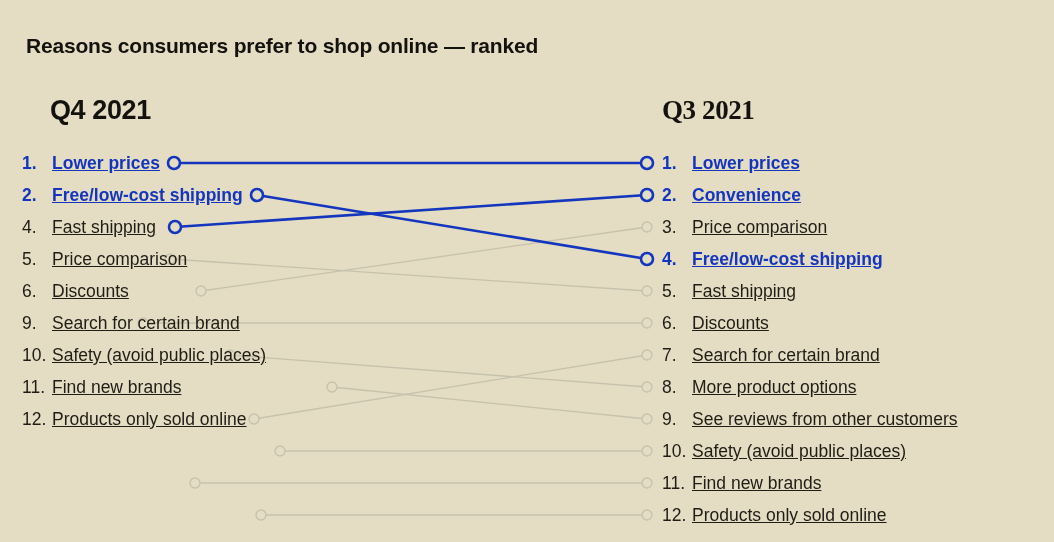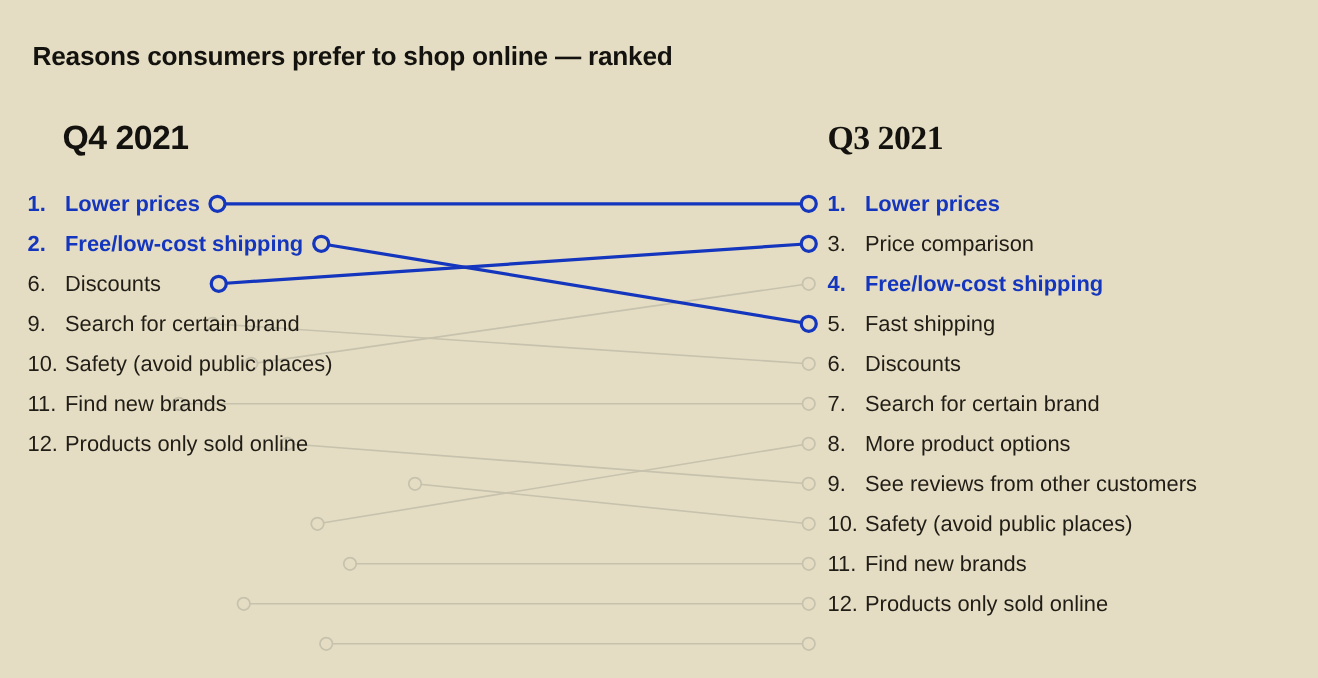--- a/index.html
+++ b/index.html
@@ -80,20 +80,21 @@
     width: 30px;
     font-size: 17.5px;
     color: #201c16;
     text-align: left;
     vertical-align: baseline;
   }
   .rank-label {
     font-size: 17.5px;
     color: #201c16;
     vertical-align: baseline;
+    text-decoration: underline;
   }
 
   .rank-row.is-highlight .rank-num,
   .rank-row.is-highlight .rank-label {
     color: #1435bd;
     font-weight: bold;
   }
 
   
   .marker-gap { display: inline-block; width: 26px; }
@@ -144,29 +145,32 @@
       <circle cx="647" cy="163" r="6" fill="#e4ddc3" stroke="#1435bd" stroke-width="2.6"></circle>
       <circle cx="257" cy="195" r="6" fill="#e4ddc3" stroke="#1435bd" stroke-width="2.6"></circle>
       <circle cx="647" cy="259" r="6" fill="#e4ddc3" stroke="#1435bd" stroke-width="2.6"></circle>
       <circle cx="175" cy="227" r="6" fill="#e4ddc3" stroke="#1435bd" stroke-width="2.6"></circle>
       <circle cx="647" cy="195" r="6" fill="#e4ddc3" stroke="#1435bd" stroke-width="2.6"></circle>
     </svg>
 
   <ul class="rank-list left" id="left-list">
       <li class="rank-row is-highlight"><span class="rank-num">1.</span><span class="rank-label">Lower prices</span><span class="marker-gap"></span></li>
       <li class="rank-row is-highlight"><span class="rank-num">2.</span><span class="rank-label">Free/low-cost shipping</span><span class="marker-gap"></span></li>
+      <li class="rank-row"><span class="rank-num">4.</span><span class="rank-label">Fast shipping</span><span class="marker-gap"></span></li>
+      <li class="rank-row"><span class="rank-num">5.</span><span class="rank-label">Price comparison</span><span class="marker-gap"></span></li>
       <li class="rank-row"><span class="rank-num">6.</span><span class="rank-label">Discounts</span><span class="marker-gap"></span></li>
       <li class="rank-row"><span class="rank-num">9.</span><span class="rank-label">Search for certain brand</span><span class="marker-gap"></span></li>
       <li class="rank-row"><span class="rank-num">10.</span><span class="rank-label">Safety (avoid public places)</span><span class="marker-gap"></span></li>
       <li class="rank-row"><span class="rank-num">11.</span><span class="rank-label">Find new brands</span><span class="marker-gap"></span></li>
       <li class="rank-row"><span class="rank-num">12.</span><span class="rank-label">Products only sold online</span><span class="marker-gap"></span></li>
     </ul>
 
   <ul class="rank-list right" id="right-list">
       <li class="rank-row is-highlight"><span class="rank-num">1.</span><span class="rank-label">Lower prices</span></li>
+      <li class="rank-row is-highlight"><span class="rank-num">2.</span><span class="rank-label">Convenience</span></li>
       <li class="rank-row"><span class="rank-num">3.</span><span class="rank-label">Price comparison</span></li>
       <li class="rank-row is-highlight"><span class="rank-num">4.</span><span class="rank-label">Free/low-cost shipping</span></li>
       <li class="rank-row"><span class="rank-num">5.</span><span class="rank-label">Fast shipping</span></li>
       <li class="rank-row"><span class="rank-num">6.</span><span class="rank-label">Discounts</span></li>
       <li class="rank-row"><span class="rank-num">7.</span><span class="rank-label">Search for certain brand</span></li>
       <li class="rank-row"><span class="rank-num">8.</span><span class="rank-label">More product options</span></li>
       <li class="rank-row"><span class="rank-num">9.</span><span class="rank-label">See reviews from other customers</span></li>
       <li class="rank-row"><span class="rank-num">10.</span><span class="rank-label">Safety (avoid public places)</span></li>
       <li class="rank-row"><span class="rank-num">11.</span><span class="rank-label">Find new brands</span></li>
       <li class="rank-row"><span class="rank-num">12.</span><span class="rank-label">Products only sold online</span></li>

